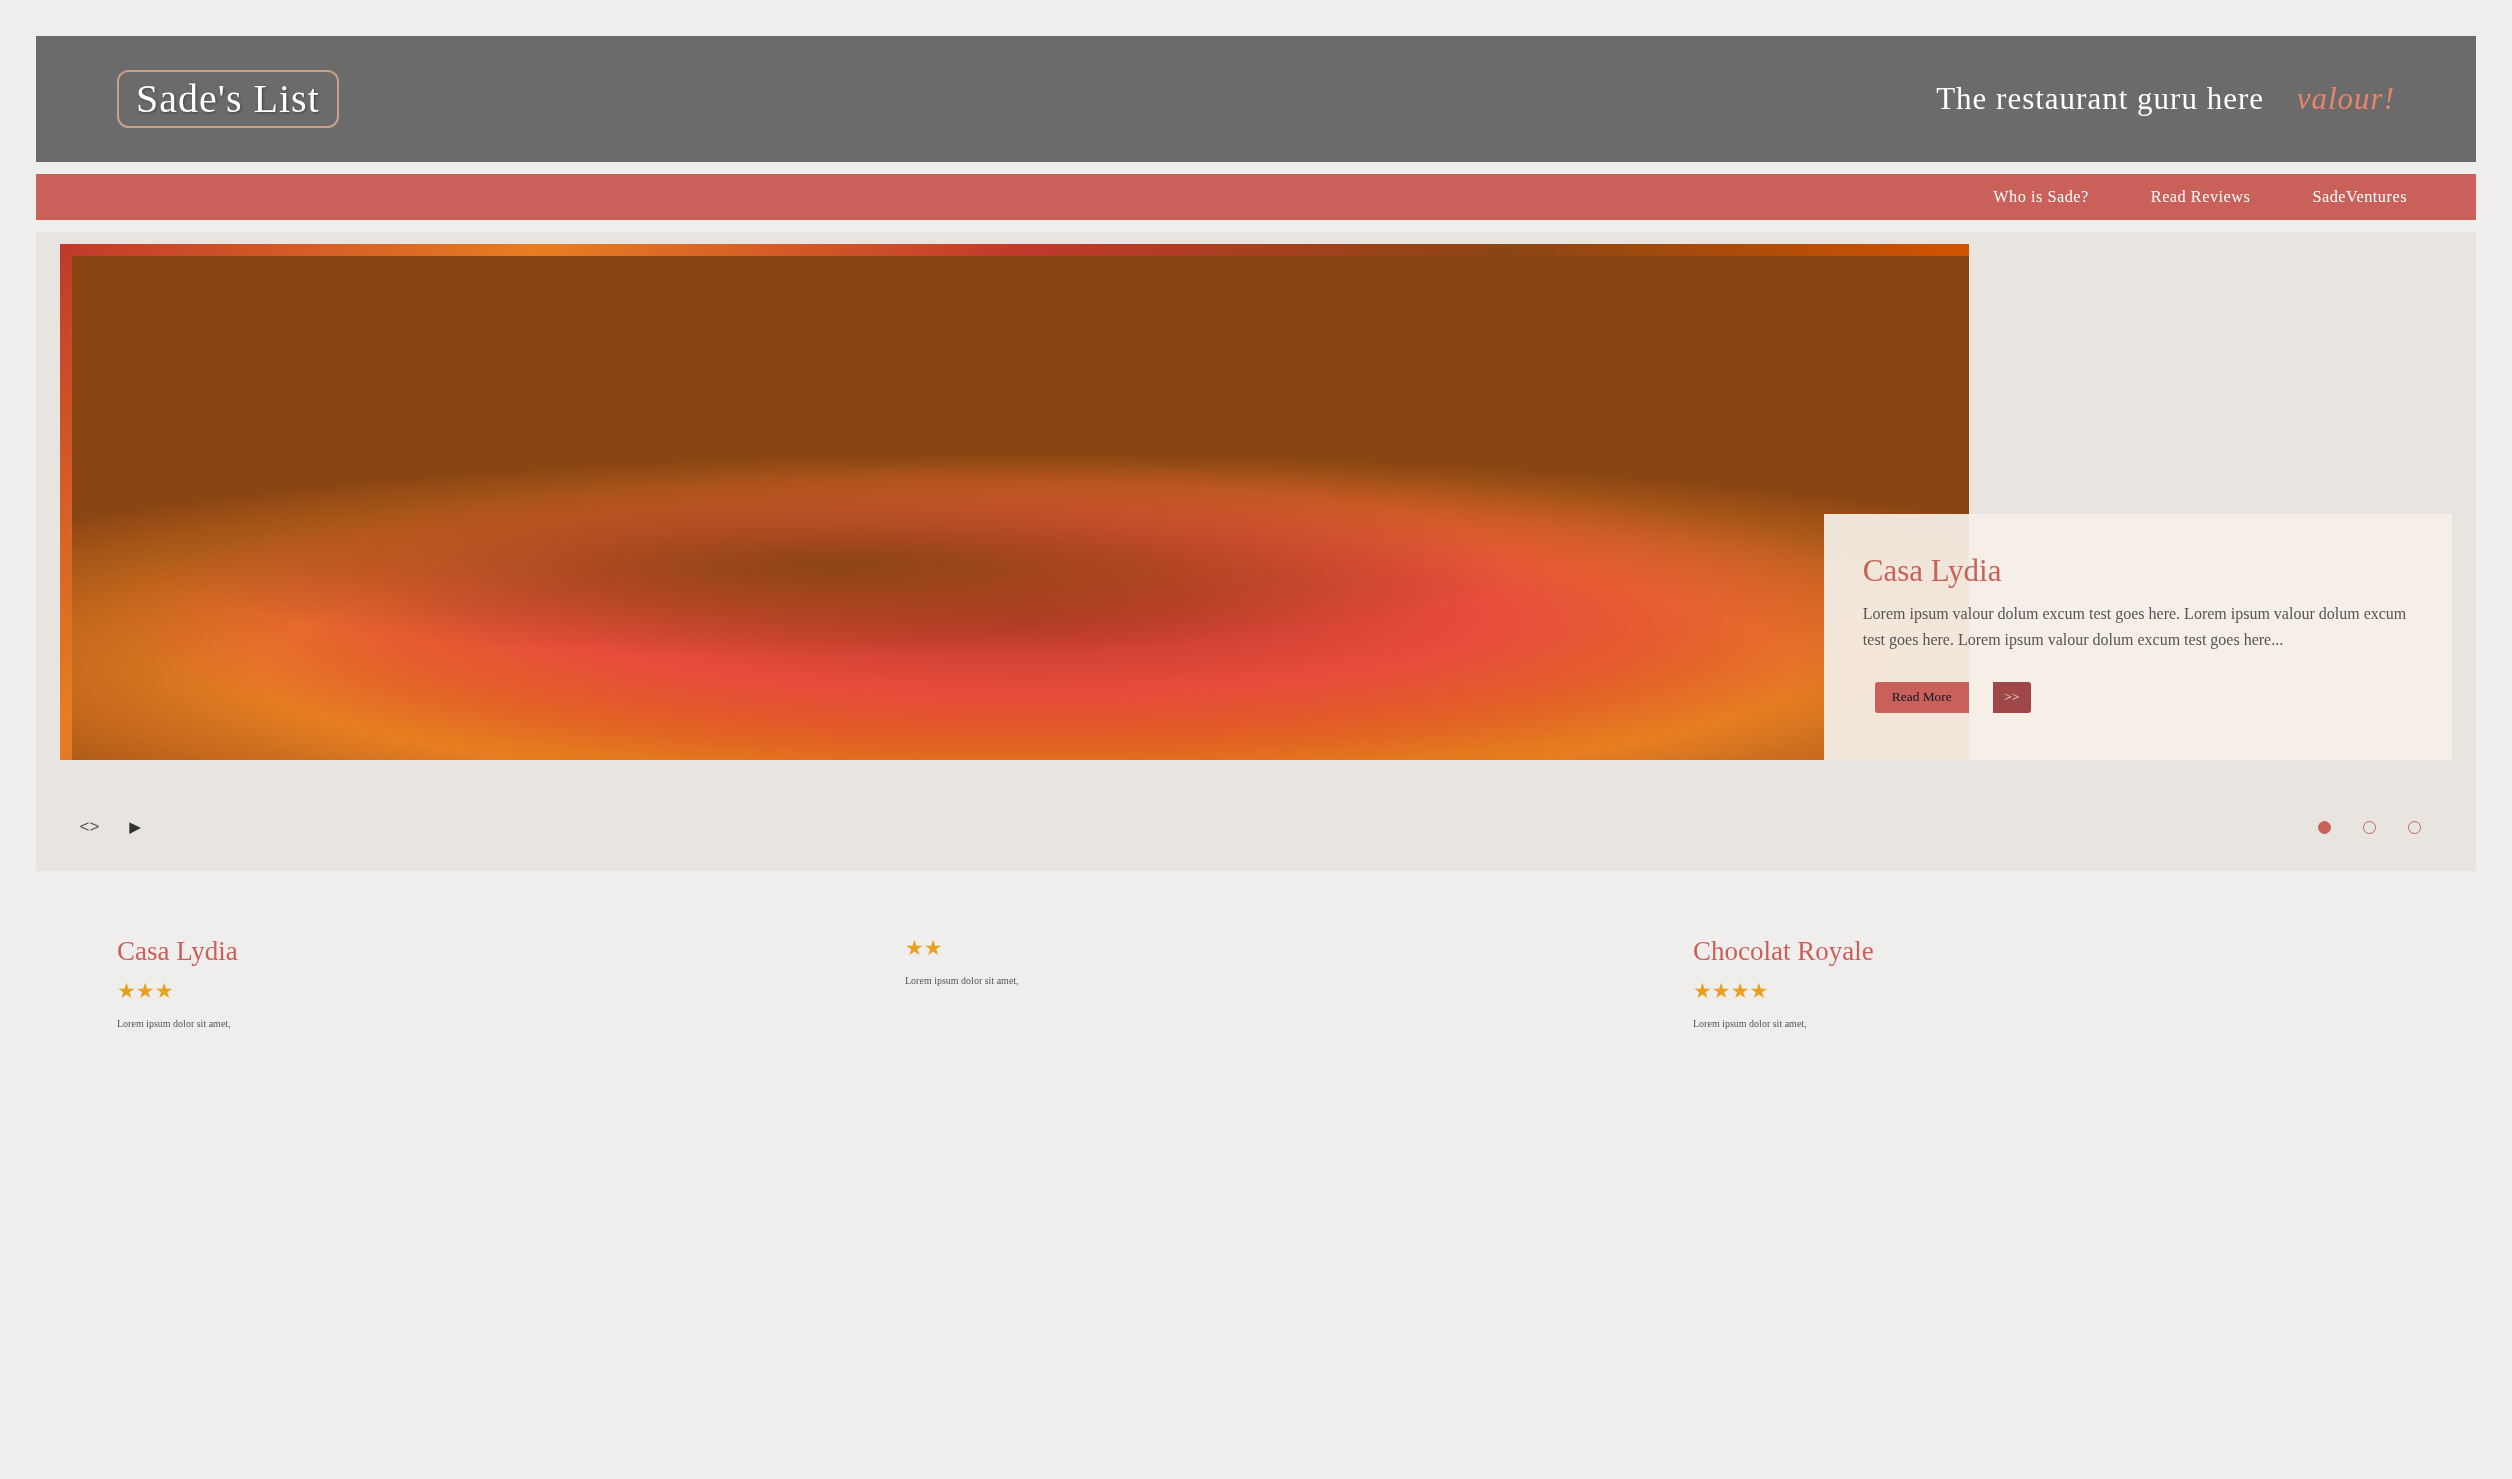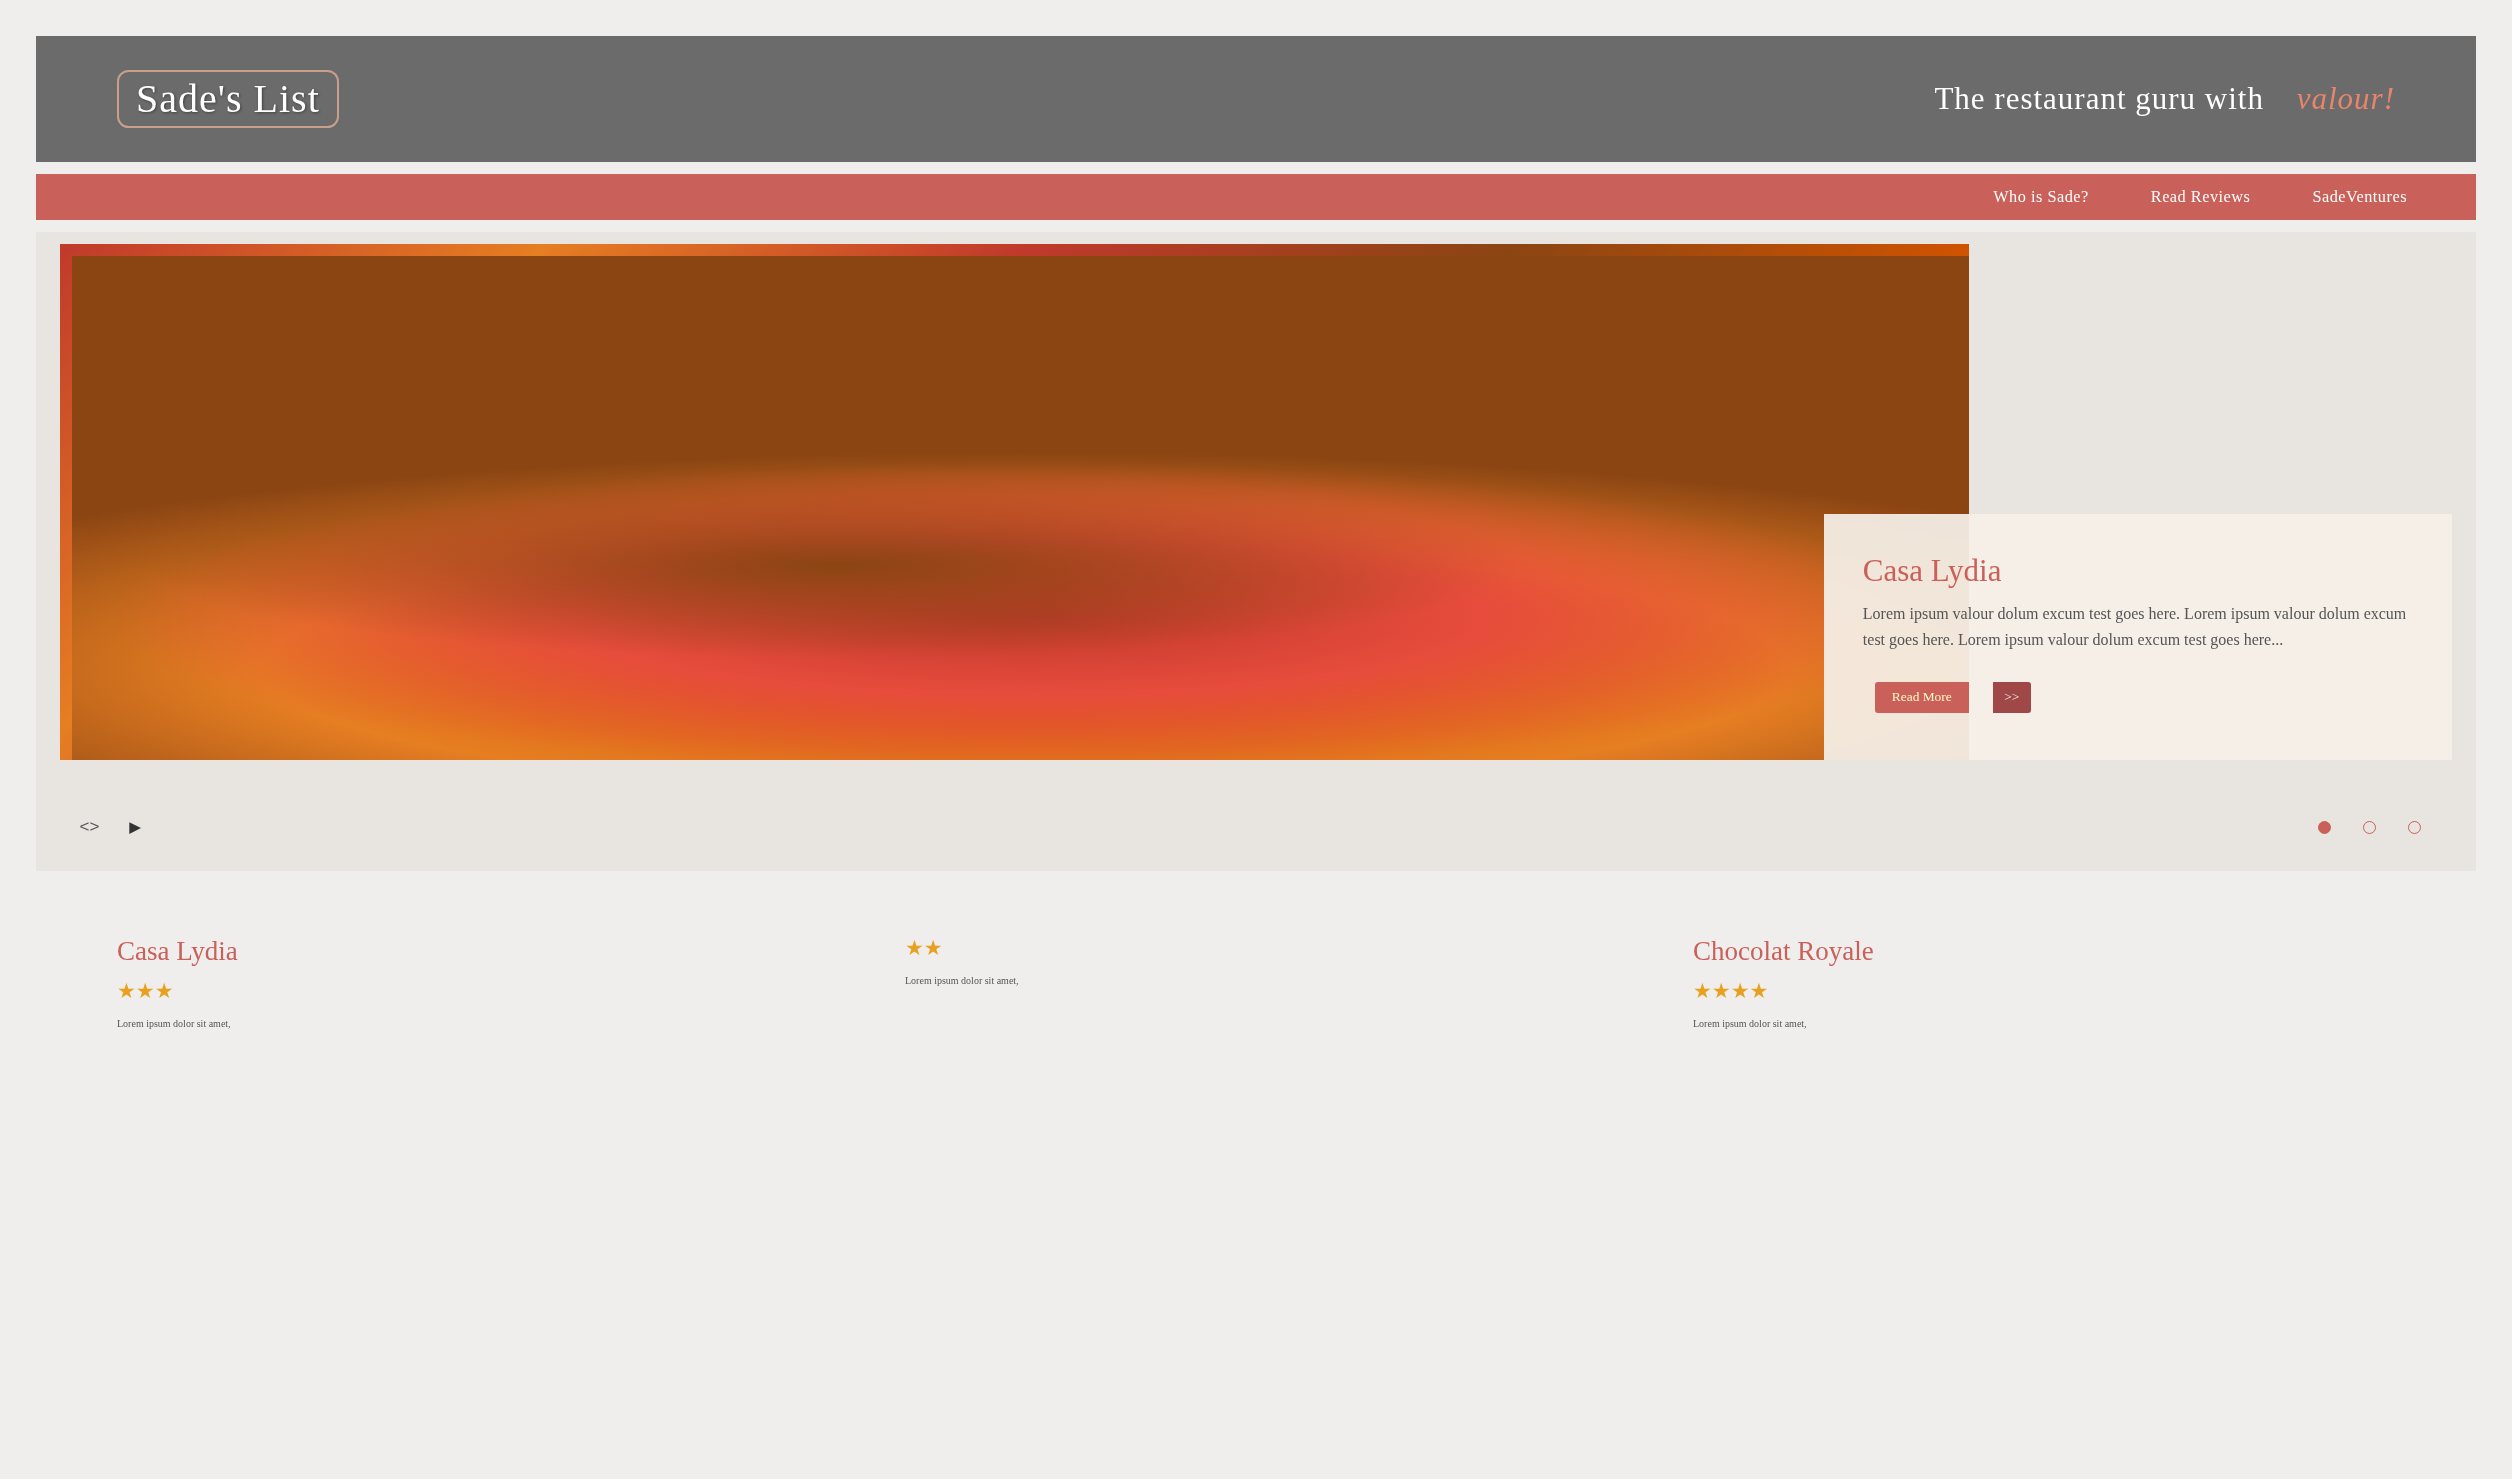--- a/index.html
+++ b/index.html
@@ -104,21 +104,21 @@
       line-height: 1.6;
       margin-bottom: 17px;
     }
     .overlay-actions {
       display: flex;
       align-items: center;
       gap: 0;
     }
     .btn-readmore {
       background: #c9615a;
-      color: #fef9c3;
+      color: #0f172a;
       border: none;
       padding: 7.6px 17px;
       font-size: 13.4px;
       cursor: pointer;
       font-family: Georgia, serif;
       border-radius: 2.9px 0 0 2.9px;
     }
     .btn-arrow {
       background: #a04848;
       color: #fff;
@@ -201,21 +201,21 @@
     }
   </style>
 </head>
 <body>
 
 <header class="header">
   <div class="logo-wrap">
     <span class="logo-text">Sade's List</span>
   </div>
   <div class="tagline">
-    <span>The restaurant guru with </span><span class="flavour">valour!</span>
+    <span>The restaurant guru here </span><span class="flavour">valour!</span>
   </div>
 </header>
 
 <nav class="nav">
   <a href="#">Who is Sade?</a>
   <a href="#">Read Reviews</a>
   <a href="#">SadeVentures</a>
 </nav>
 
 <section class="slider-section">

